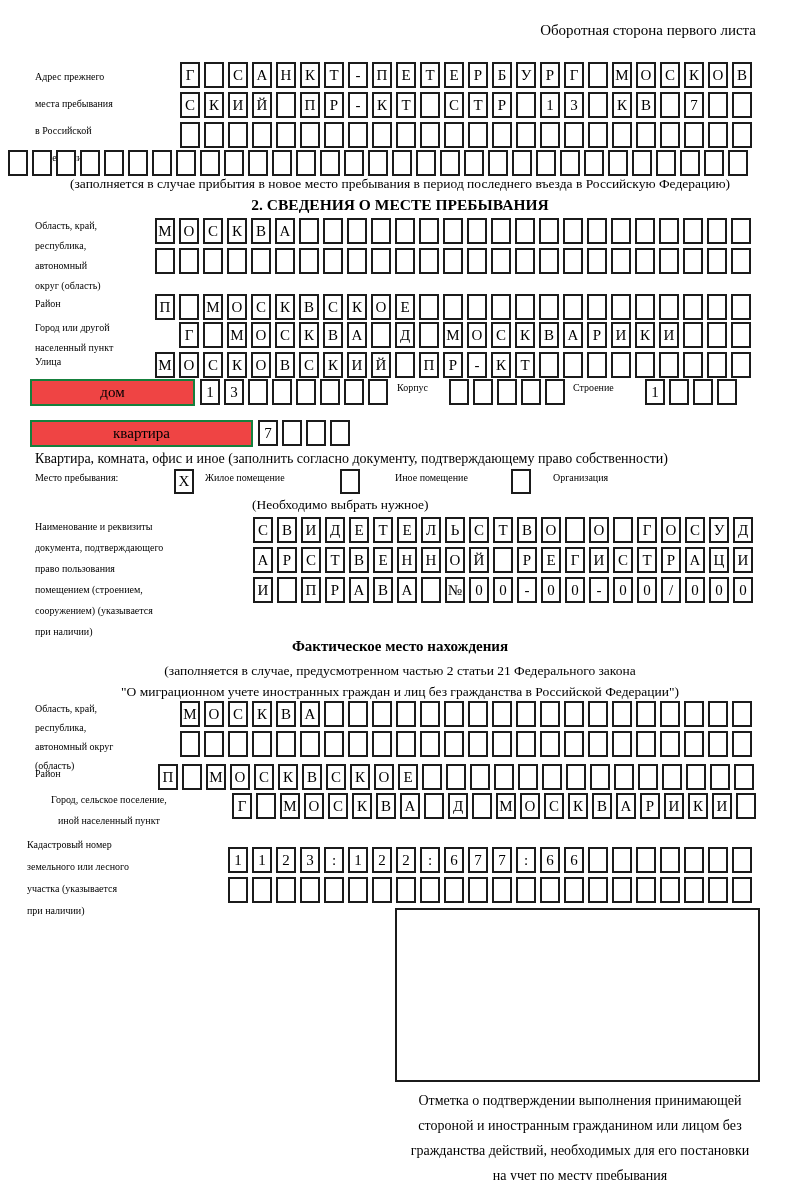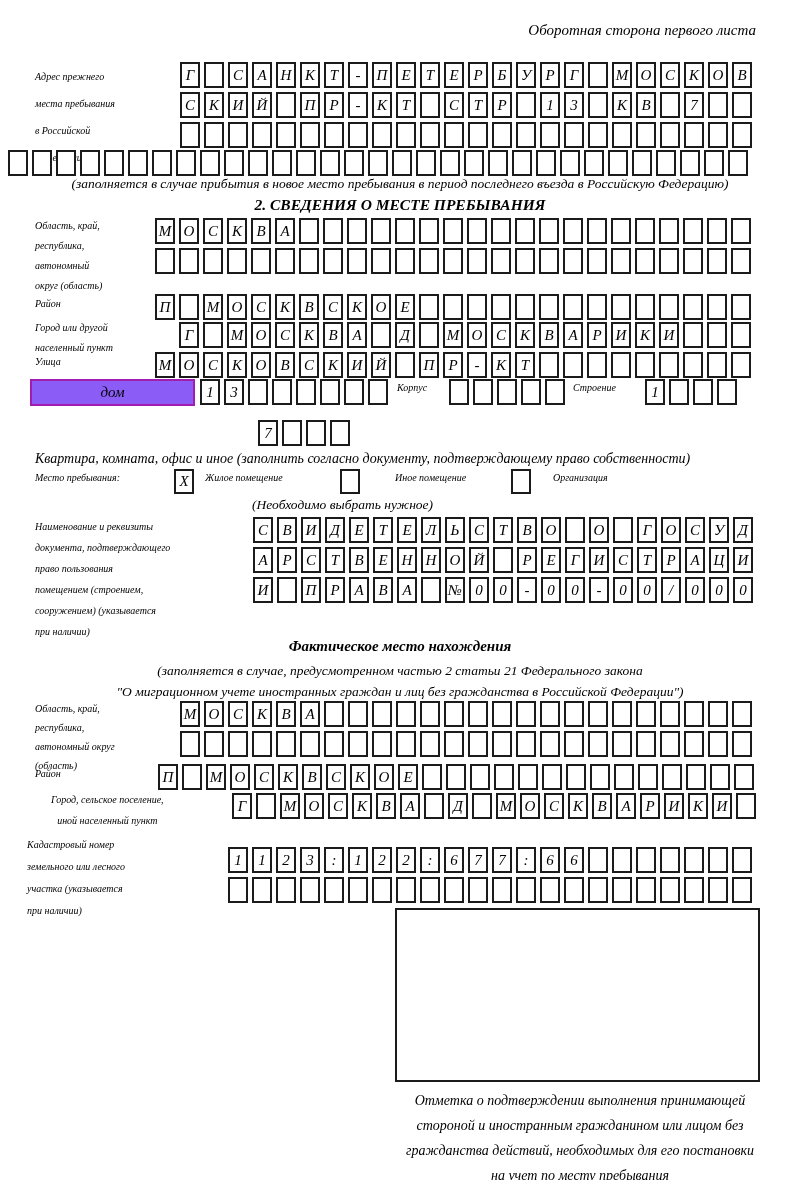--- a/index.html
+++ b/index.html
@@ -1,35 +1,35 @@
 <!DOCTYPE html>
 <html><head>
 <meta charset="utf-8">
 <style>
   html,body{margin:0;padding:0;background:#ffffff;}
   .page{
     position:relative;width:800px;height:1180px;background:#fff;
-    font-family:"Liberation Serif", serif;color:#000;overflow:hidden;font-style:italic;
+    font-family:"Liberation Serif", serif;color:#000;overflow:hidden;
   }
   .abs{position:absolute;}
   .row{display:flex;}
   .cell{
     flex:0 0 auto;width:20px;height:26px;margin-right:4px;
     border:2px solid #1b1b1b;box-sizing:border-box;background:#fff;
     display:flex;align-items:center;justify-content:center;
     font-size:15px;line-height:1;
   }
   .checkbox{
     position:absolute;width:20px;height:25px;border:2px solid #1b1b1b;
     box-sizing:border-box;display:flex;align-items:center;justify-content:center;
     font-size:15px;background:#fff;
   }
   .fieldbox{
-    position:absolute;border:2px solid #a21caf;box-sizing:border-box;
-    display:flex;align-items:center;justify-content:center;font-size:15px;background:#8b5cf6;
+    position:absolute;border:2px solid #15803d;box-sizing:border-box;
+    display:flex;align-items:center;justify-content:center;font-size:15px;background:#ef4444;
   }
   .label{font-size:10px;white-space:pre-line;}
   .small{font-size:13.5px;}
   .center{left:0;width:800px;text-align:center;}
   .bold{font-weight:bold;}
 </style>
 </head>
 <body>
 
 <div class="page">
@@ -321,20 +321,21 @@
       <div class="cell"></div>
     </div>
   <div class="abs label" style="left:573px;top:382px;">Строение</div>
   <div class="abs row" style="left:645px;top:379px;">
       <div class="cell">1</div>
       <div class="cell"></div>
       <div class="cell"></div>
       <div class="cell"></div>
     </div>
 
+  <div class="fieldbox" style="left:30px;top:420px;width:223px;height:27px;">квартира</div>
   <div class="abs row" style="left:258px;top:420px;">
       <div class="cell">7</div>
       <div class="cell"></div>
       <div class="cell"></div>
       <div class="cell"></div>
     </div>
   <div class="abs small" style="left:35px;top:451px;font-size:14px;">Квартира, комната, офис и иное (заполнить согласно документу, подтверждающему право собственности)</div>
 
   <div class="abs label" style="left:35px;top:472px;">Место пребывания:</div>
   <div class="checkbox" style="left:174px;top:469px;">X</div>

